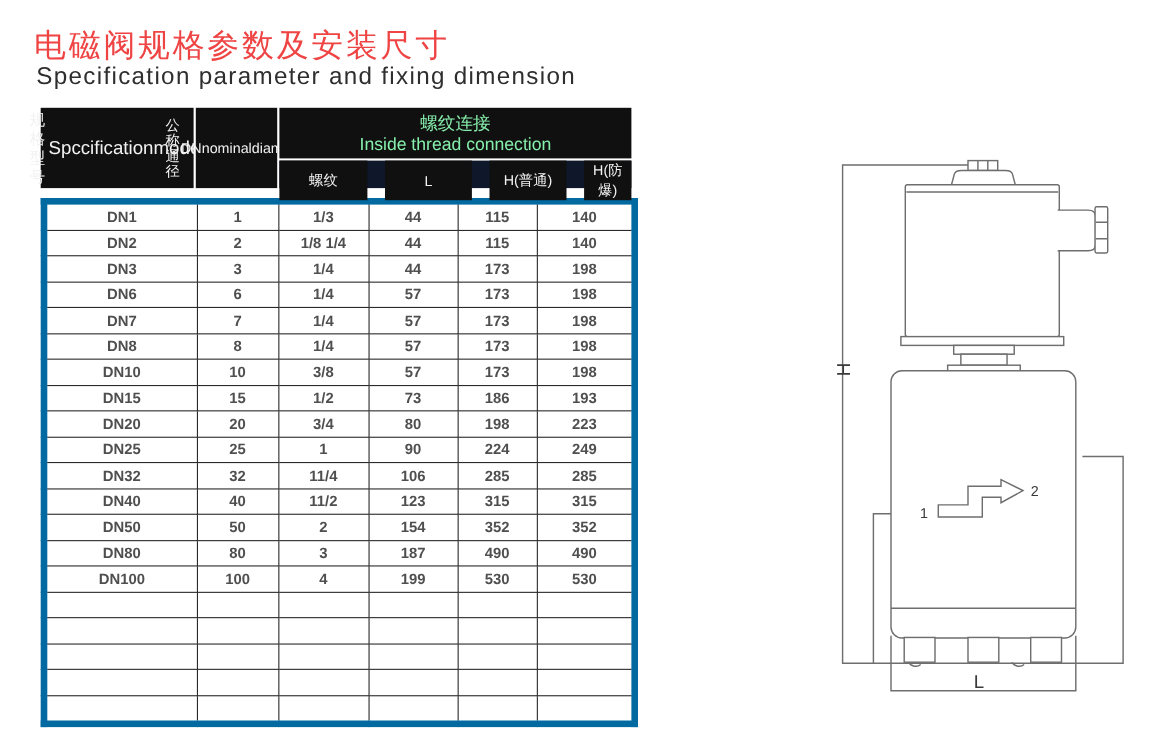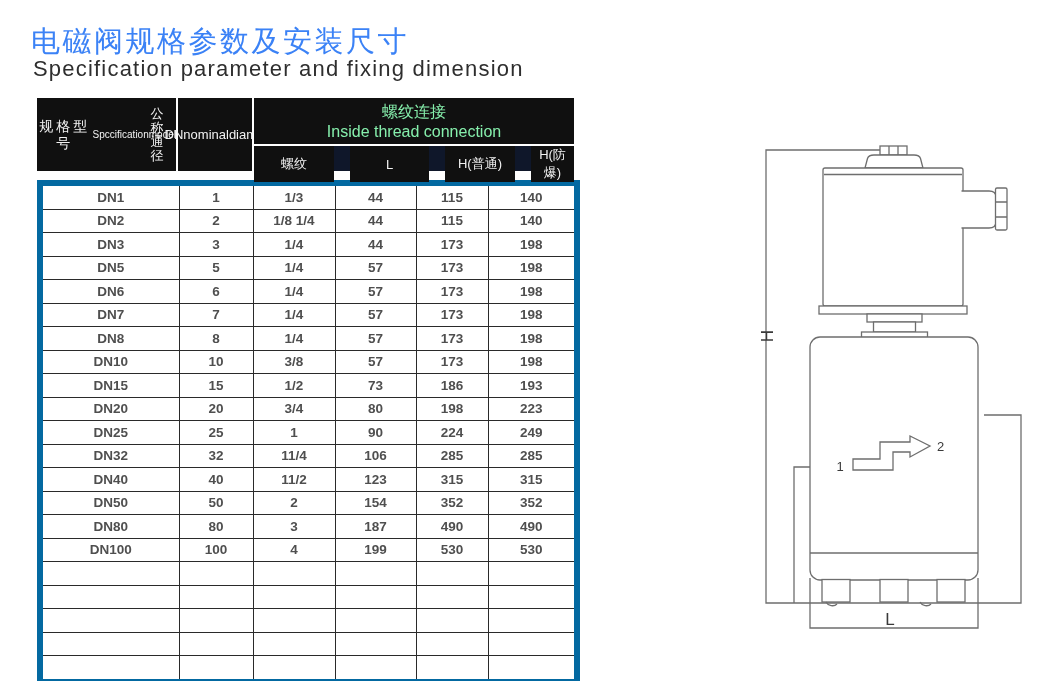--- a/index.html
+++ b/index.html
@@ -1,28 +1,28 @@
 <!DOCTYPE html>
 <html><head>
 <meta charset="utf-8">
 <style>
   html,body{margin:0;padding:0;background:#fff;}
   .page{position:relative;width:1049px;height:681px;background:#ffffff;overflow:hidden;
         font-family:"Liberation Sans", sans-serif;}
-  .title-zh{position:absolute;left:31px;top:22px;font-size:29px;color:#3b82f6;
+  .title-zh{position:absolute;left:31px;top:22px;font-size:29px;color:#ef4444;
             letter-spacing:2.5px;white-space:nowrap;}
   .title-en{position:absolute;left:33px;top:56px;font-size:22px;color:#2e2e2e;
             letter-spacing:1.2px;white-space:nowrap;}
 
   .spec-table{position:absolute;left:37px;top:98px;width:537px;}
   .hdr{display:grid;grid-template-columns:139px 74px 1fr;gap:2px;background:#fff;height:73px;}
   .hcell{background:#101010;color:#f2f2f2;display:flex;flex-direction:row;
          align-items:center;justify-content:center;text-align:center;}
   .hcell .zh{font-size:14px;letter-spacing:3px;line-height:17px;}
-  .hcell .en{font-size:10px;line-height:16px;}
+  .hcell .en{font-size:17px;line-height:16px;}
   .hcell .tight{font-size:13px;line-height:14px;letter-spacing:1px;}
   .hcell .tighten{font-size:13px;line-height:14px;letter-spacing:0;}
   .hgroup{display:grid;grid-template-rows:1fr 25px;gap:2px;background:#fff;}
   .hgroup-top{background:#101010;color:#86efac;display:flex;flex-direction:column;
               align-items:center;justify-content:center;text-align:center;}
   .hsub{display:grid;grid-template-columns:80px 79px 70px 1fr;gap:16px;background:#0f172a;}
   .hsub .hcell{font-size:13px;}
 
   table.body{border-collapse:collapse;table-layout:fixed;width:537px;margin-top:9px;
              border:6px solid #0369a1;font-weight:bold;}
@@ -96,28 +96,20 @@
           </tr>
           <tr>
             <td>DN3</td>
             <td>3</td>
             <td>1/4</td>
             <td>44</td>
             <td>173</td>
             <td>198</td>
           </tr>
           <tr>
-            <td>DN5</td>
-            <td>5</td>
-            <td>1/4</td>
-            <td>57</td>
-            <td>173</td>
-            <td>198</td>
-          </tr>
-          <tr>
             <td>DN6</td>
             <td>6</td>
             <td>1/4</td>
             <td>57</td>
             <td>173</td>
             <td>198</td>
           </tr>
           <tr>
             <td>DN7</td>
             <td>7</td>

